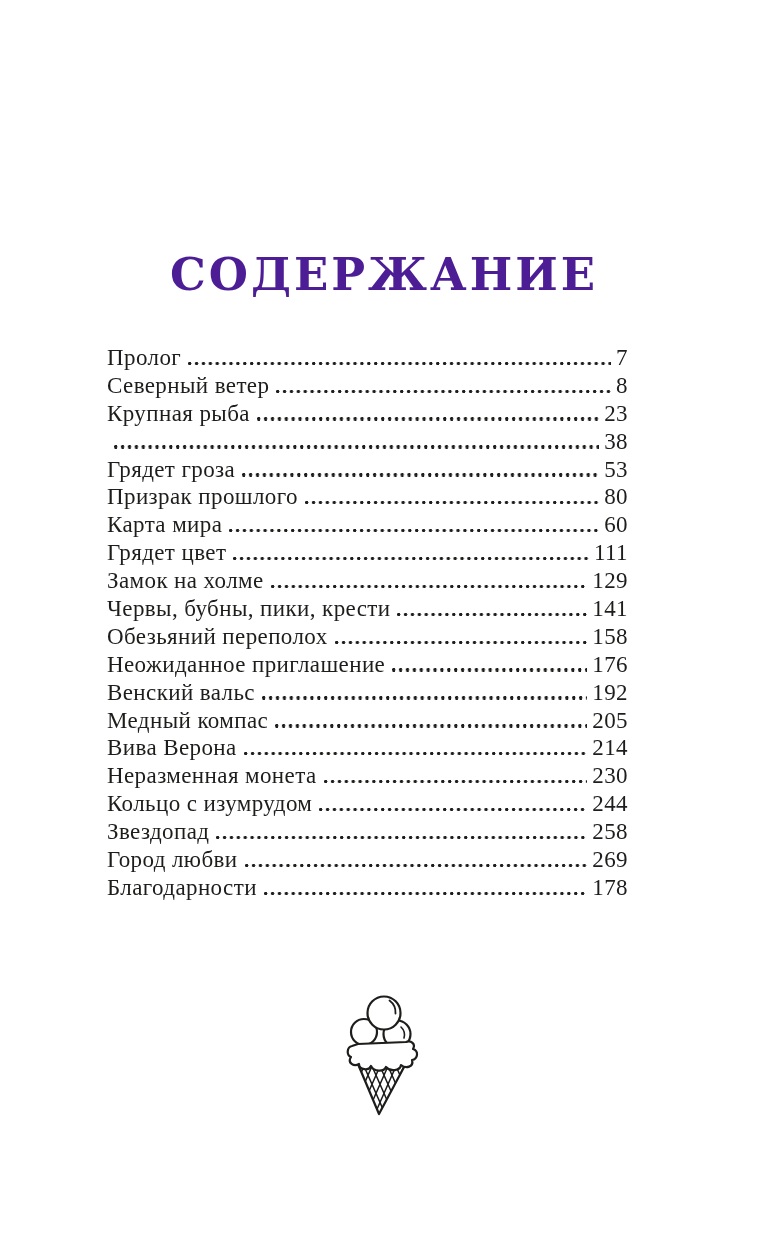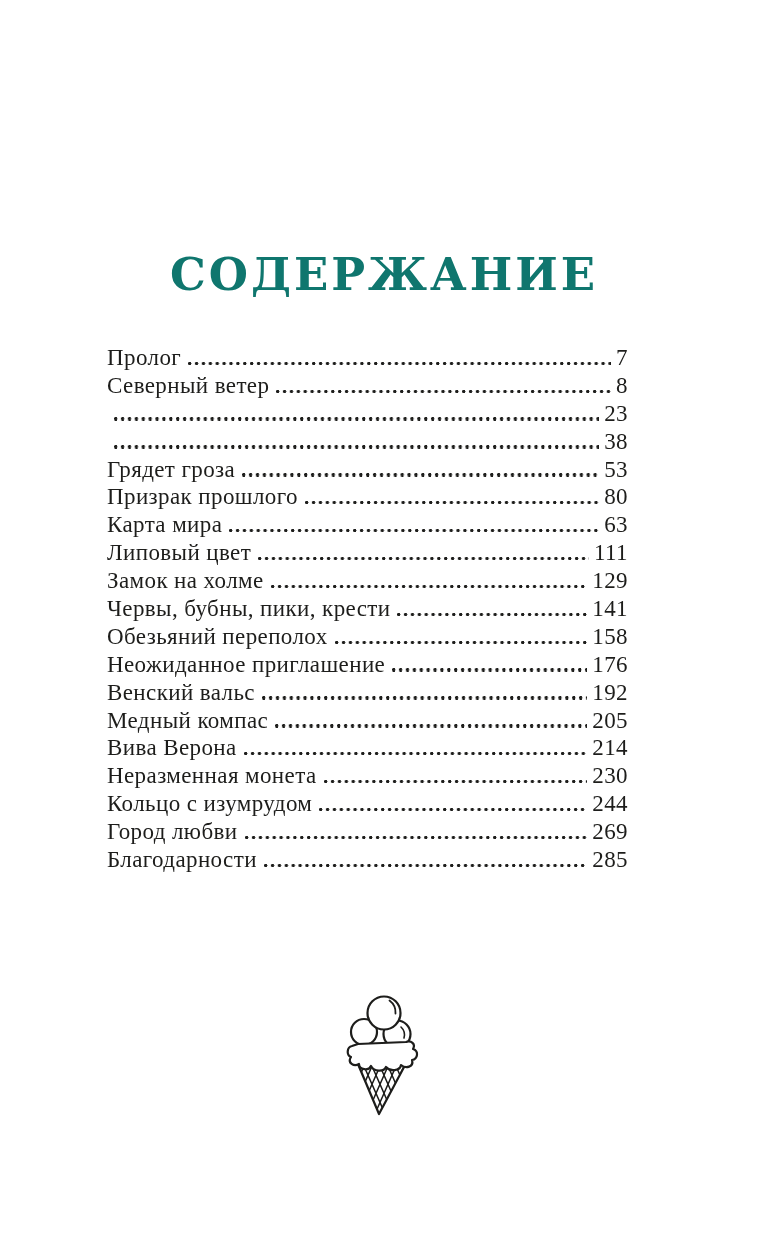--- a/index.html
+++ b/index.html
@@ -20,21 +20,21 @@
     position: absolute;
     top: 248px;
     left: 0;
     width: 100%;
     margin: 0;
     text-align: center;
     font-family: "DejaVu Serif", serif;
     font-weight: 700;
     font-size: 45px;
     letter-spacing: 3px;
-    color: #0f766e;
+    color: #4c1d95;
   }
   .toc {
     position: absolute;
     top: 344px;
     left: 107px;
     width: 521px;
     margin: 0;
     padding: 0;
     list-style: none;
   }
@@ -90,20 +90,21 @@
     <span class="toc-page">7</span>
   </li>
 
   <li class="toc-row">
     <span class="toc-label">Северный ветер</span>
     <span class="toc-dots"></span>
     <span class="toc-page">8</span>
   </li>
 
   <li class="toc-row">
+    <span class="toc-label">Крупная рыба</span>
     <span class="toc-dots"></span>
     <span class="toc-page">23</span>
   </li>
 
   <li class="toc-row">
     <span class="toc-dots"></span>
     <span class="toc-page">38</span>
   </li>
 
   <li class="toc-row">
@@ -115,25 +116,25 @@
 
   <li class="toc-row">
     <span class="toc-label">Призрак прошлого</span>
     <span class="toc-dots"></span>
     <span class="toc-page">80</span>
   </li>
 
   <li class="toc-row">
     <span class="toc-label">Карта мира</span>
     <span class="toc-dots"></span>
-    <span class="toc-page">63</span>
-  </li>
-
-  <li class="toc-row">
-    <span class="toc-label">Липовый цвет</span>
+    <span class="toc-page">60</span>
+  </li>
+
+  <li class="toc-row">
+    <span class="toc-label">Грядет цвет</span>
     <span class="toc-dots"></span>
     <span class="toc-page">111</span>
   </li>
 
   <li class="toc-row">
     <span class="toc-label">Замок на холме</span>
     <span class="toc-dots"></span>
     <span class="toc-page">129</span>
   </li>
 
@@ -178,31 +179,36 @@
     <span class="toc-dots"></span>
     <span class="toc-page">230</span>
   </li>
 
   <li class="toc-row">
     <span class="toc-label">Кольцо с изумрудом</span>
     <span class="toc-dots"></span>
     <span class="toc-page">244</span>
   </li>
 
+  <li class="toc-row">
+    <span class="toc-label">Звездопад</span>
+    <span class="toc-dots"></span>
+    <span class="toc-page">258</span>
+  </li>
 
   <li class="toc-row">
     <span class="toc-label">Город любви</span>
     <span class="toc-dots"></span>
     <span class="toc-page">269</span>
   </li>
 
   <li class="toc-row">
     <span class="toc-label">Благодарности</span>
     <span class="toc-dots"></span>
-    <span class="toc-page">285</span>
+    <span class="toc-page">178</span>
   </li>
 </ol>
 
   <div class="illustration">
     <svg viewBox="0 0 80 130" fill="none" stroke="#1d1d1b" stroke-width="2.2" stroke-linecap="round" stroke-linejoin="round">
       <defs>
         <clipPath id="coneClip">
           <polygon points="11,69 67,66 35,126"></polygon>
         </clipPath>
       </defs>

